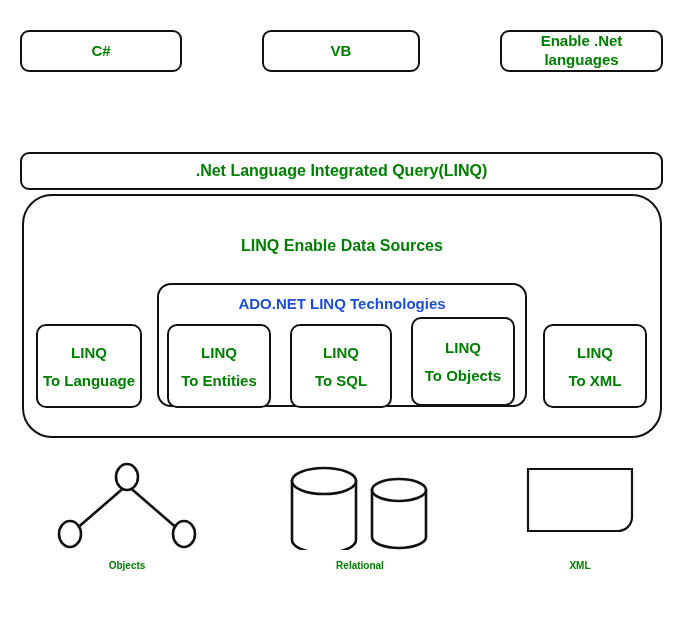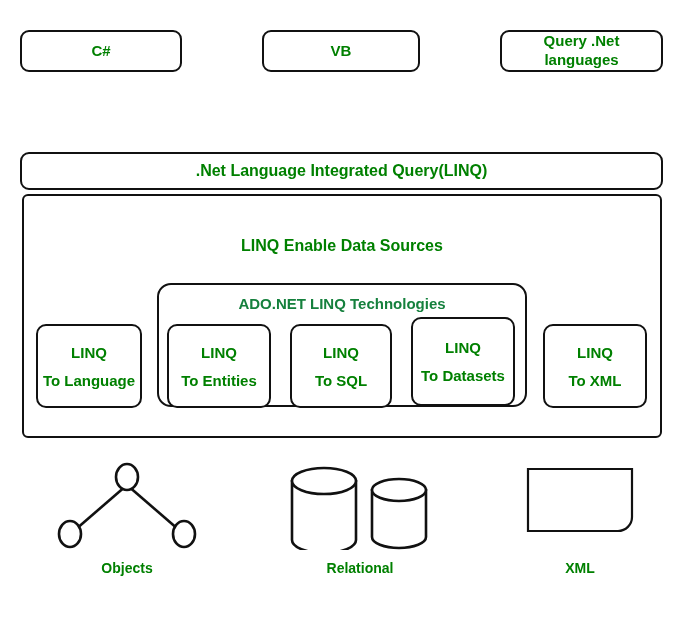--- a/index.html
+++ b/index.html
@@ -59,21 +59,21 @@
 
   
   #data-sources {
     position: absolute;
     box-sizing: border-box;
     left: 22px;
     top: 194px;
     width: 640px;
     height: 244px;
     border: 2px solid #111111;
-    border-radius: 6px;
+    border-radius: 30px;
     background: #ffffff;
   }
   #data-sources-title {
     position: absolute;
     left: 0;
     top: 41px;
     width: 100%;
     text-align: center;
     color: #008000;
     font-weight: bold;
@@ -91,21 +91,21 @@
     border: 2px solid #111111;
     border-radius: 14px;
     background: #ffffff;
   }
   #ado-title {
     position: absolute;
     left: 0;
     top: 10px;
     width: 100%;
     text-align: center;
-    color: #15803d;
+    color: #1d4ed8;
     font-weight: bold;
     font-size: 15px;
   }
 
   
   .leaf {
     position: absolute;
     box-sizing: border-box;
     border: 2px solid #111111;
     background: #ffffff;
@@ -141,21 +141,21 @@
   .icon-canvas {
     width: 180px;
     height: 95px;
     position: relative;
     margin: 0 auto;
   }
   .icon-label {
     margin-top: 10px;
     color: #008000;
     font-weight: bold;
-    font-size: 14px;
+    font-size: 10px;
     text-align: center;
   }
 
   .icon-canvas svg {
     position: absolute;
     left: 0;
     top: 0;
   }
 </style>
 </head>
@@ -165,21 +165,21 @@
 
   <div class="box lang-box" id="lang-0">
     <span>C#</span>
   </div>
 
   <div class="box lang-box" id="lang-1">
     <span>VB</span>
   </div>
 
   <div class="box lang-box" id="lang-2">
-    <span style="white-space: pre-line;">Query .Net
+    <span style="white-space: pre-line;">Enable .Net
 languages</span>
   </div>
 
   <div class="box" id="linq-bar">
     <span>.Net Language Integrated Query(LINQ)</span>
   </div>
 
   <div id="data-sources">
     <div id="data-sources-title">LINQ Enable Data Sources</div>
   </div>
@@ -198,21 +198,21 @@
     <span class="l2">To Entities</span>
   </div>
 
   <div class="leaf" id="leaf-2">
     <span class="l1">LINQ</span>
     <span class="l2">To SQL</span>
   </div>
 
   <div class="leaf" id="leaf-3">
     <span class="l1">LINQ</span>
-    <span class="l2">To Datasets</span>
+    <span class="l2">To Objects</span>
   </div>
 
   <div class="leaf" id="leaf-4">
     <span class="l1">LINQ</span>
     <span class="l2">To XML</span>
   </div>
 
   <div class="icon-group" id="group-objects">
     <div class="icon-canvas">
       <svg width="180" height="95" viewBox="0 0 180 95" xmlns="http://www.w3.org/2000/svg">

